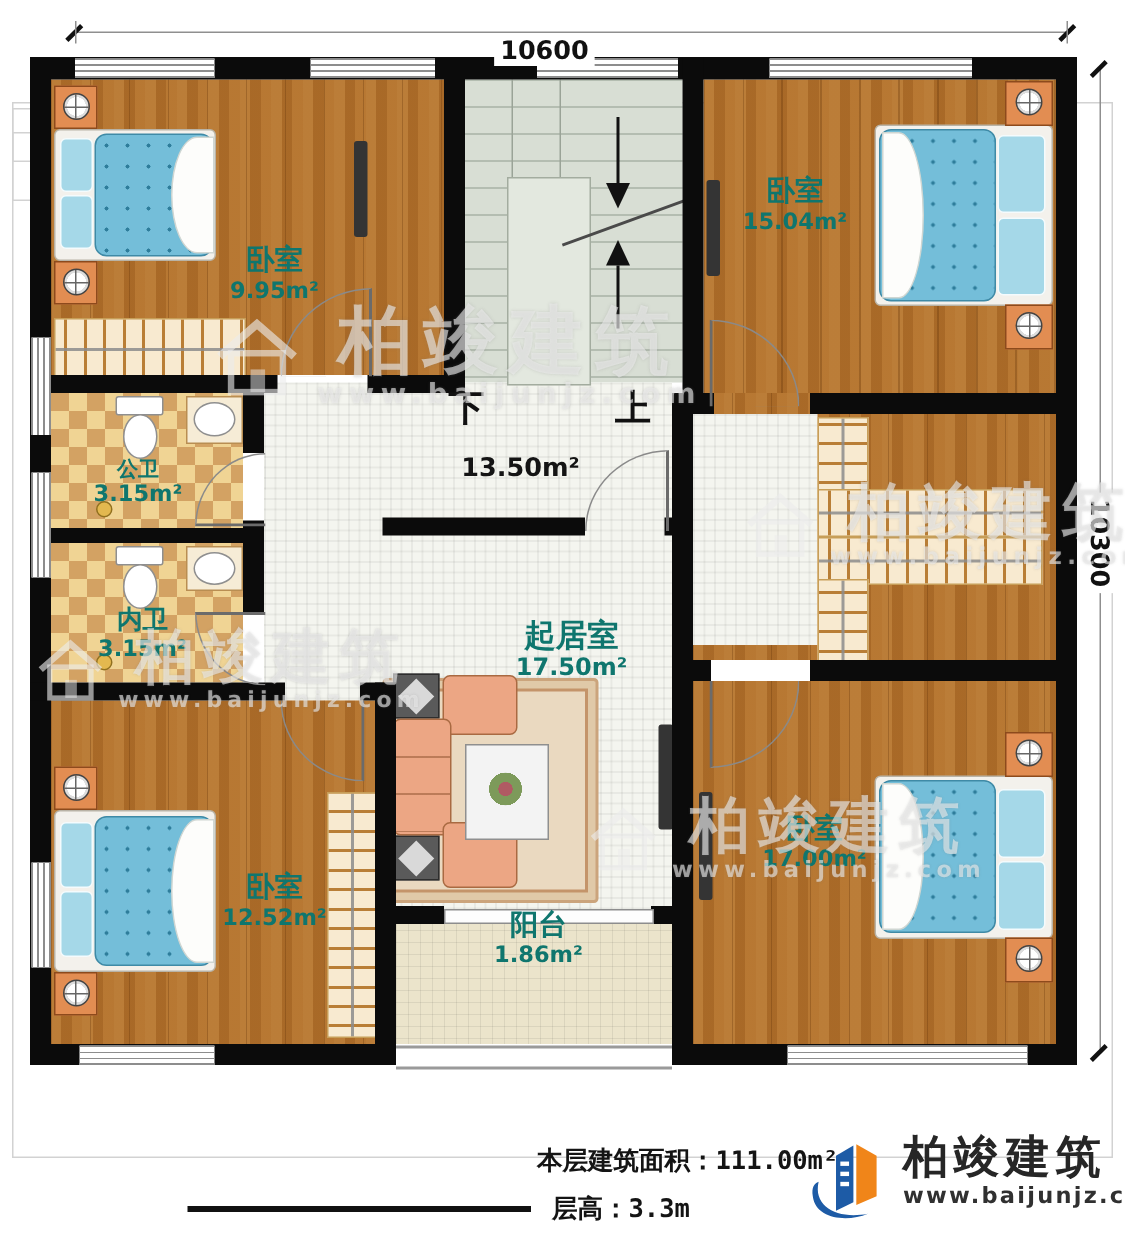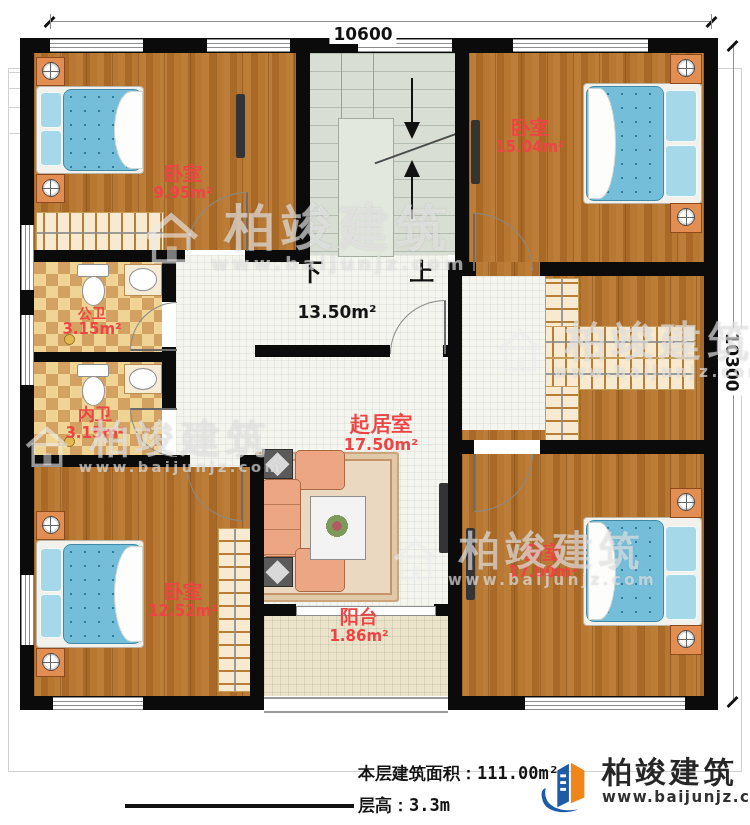--- a/index.html
+++ b/index.html
@@ -71,21 +71,21 @@
   .ctable{background:#f3f3f3;border:1px solid #8f8f8f;z-index:2;}
   .plant{background:radial-gradient(#b05a63 30%, #7d9a5a 31% 70%, transparent 71%);z-index:2;}
   
   .landing{background:#e3e8df;border:1px solid #a3ac9f;z-index:2;}
   .stline{background:#111;z-index:2;}
   .tri{width:0;height:0;z-index:2;}
   .tri.down{border-left:8px solid transparent;border-right:8px solid transparent;border-top:17px solid #111;}
   .tri.up{border-left:8px solid transparent;border-right:8px solid transparent;border-bottom:17px solid #111;}
   .breakline{background:#4a4a4a;transform:rotate(-20deg);z-index:2;}
   
-  .rlabel{z-index:5;display:flex;flex-direction:column;align-items:center;color:#ef4444;
+  .rlabel{z-index:5;display:flex;flex-direction:column;align-items:center;color:#0f766e;
     transform:translate(-50%,-50%);text-align:center;line-height:1.15;white-space:nowrap;}
   .rname{font-weight:700;font-size:19px;}
   .rarea{font-weight:700;font-size:15px;}
   .biglabel .rname{font-size:21px;}
   .dirlabel{z-index:5;font-weight:700;font-size:24px;color:#111;transform:translate(-50%,-50%);}
   .halllabel{z-index:5;font-weight:700;font-size:17px;color:#141414;transform:translate(-50%,-50%);}
   
   .dimline{background:#8f8f8f;z-index:5;}
   .dimtick{width:3px;height:14px;background:#111;transform:rotate(45deg);z-index:5;}
   .dimtext{z-index:5;font-weight:700;font-size:17px;color:#111;background:#fff;padding:0 4px;
@@ -281,21 +281,21 @@
   <div class="abs rlabel" style="left:92px;top:322px;">
     <span class="rname" style="font-size:14px;">公卫</span>
     <span class="rarea">3.15m²</span>
   </div>
   <div class="abs rlabel" style="left:95px;top:423px;">
     <span class="rname" style="font-size:17px;">内卫</span>
     <span class="rarea">3.15m²</span>
   </div>
   <div class="abs dirlabel" style="left:311px;top:272px;">下</div>
   <div class="abs dirlabel" style="left:422px;top:272px;">上</div>
-  <div class="abs halllabel" style="left:337px;top:312px;">13.50m²</div>
+  <div class="abs halllabel" style="left:347px;top:312px;">13.50m²</div>
   <div class="abs rlabel biglabel" style="left:381px;top:433px;">
     <span class="rname">起居室</span>
     <span class="rarea" style="font-size:16px;">17.50m²</span>
   </div>
   <div class="abs rlabel" style="left:183px;top:601px;">
     <span class="rname">卧室</span>
     <span class="rarea">12.52m²</span>
   </div>
   <div class="abs rlabel" style="left:543px;top:562px;">
     <span class="rname">卧室</span>
@@ -360,21 +360,21 @@
     <span class="wmtxt">
       <span class="wmname">柏竣建筑</span>
       <span class="wmsite">www.baijunjz.com</span>
     </span>
   </div>
 
   <div class="abs tb-rule" style="left:125px;top:804px;width:229px;height:4px;"></div>
   <div class="abs tb-info" style="left:358px;top:762px;">
     <b>本层建筑面积：</b><span class="val">111.00m²</span>
   </div>
-  <div class="abs tb-info" style="left:358px;top:794px;">
+  <div class="abs tb-info" style="left:368px;top:794px;">
     <b>层高：</b><span class="val">3.3m</span>
   </div>
   <div class="abs logo" style="left:538px;top:755px;">
     <svg width="58" height="60" viewBox="0 0 60 62">
       <path d="M8 34 C4 52, 22 60, 42 56 C28 62, 6 60, 4 44 C3 38, 5 35, 8 34 Z" fill="#1d5ba6"></path>
       <polygon points="20,16 32,9 32,48 20,54" fill="#1d5ba6"></polygon>
       <polygon points="34,8 48,16 48,44 34,50" fill="#f08519"></polygon>
       <rect x="23" y="20" width="6" height="3" fill="#fff"></rect>
       <rect x="23" y="27" width="6" height="3" fill="#fff"></rect>
       <rect x="23" y="34" width="6" height="3" fill="#fff"></rect>

